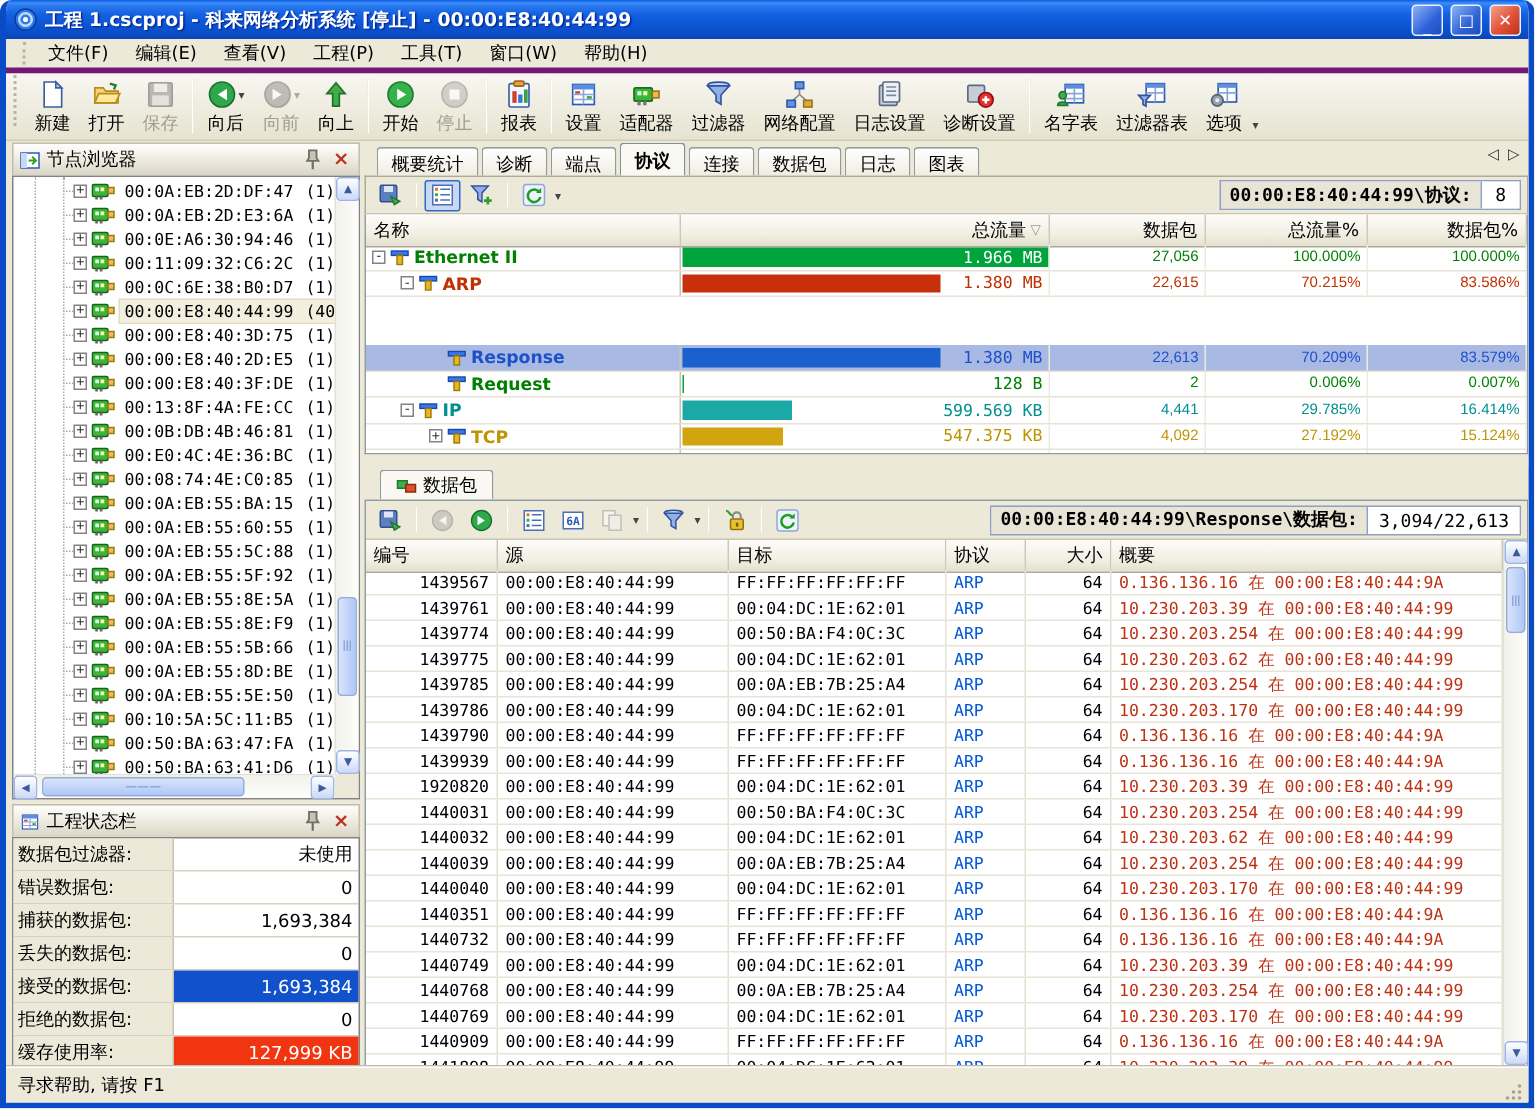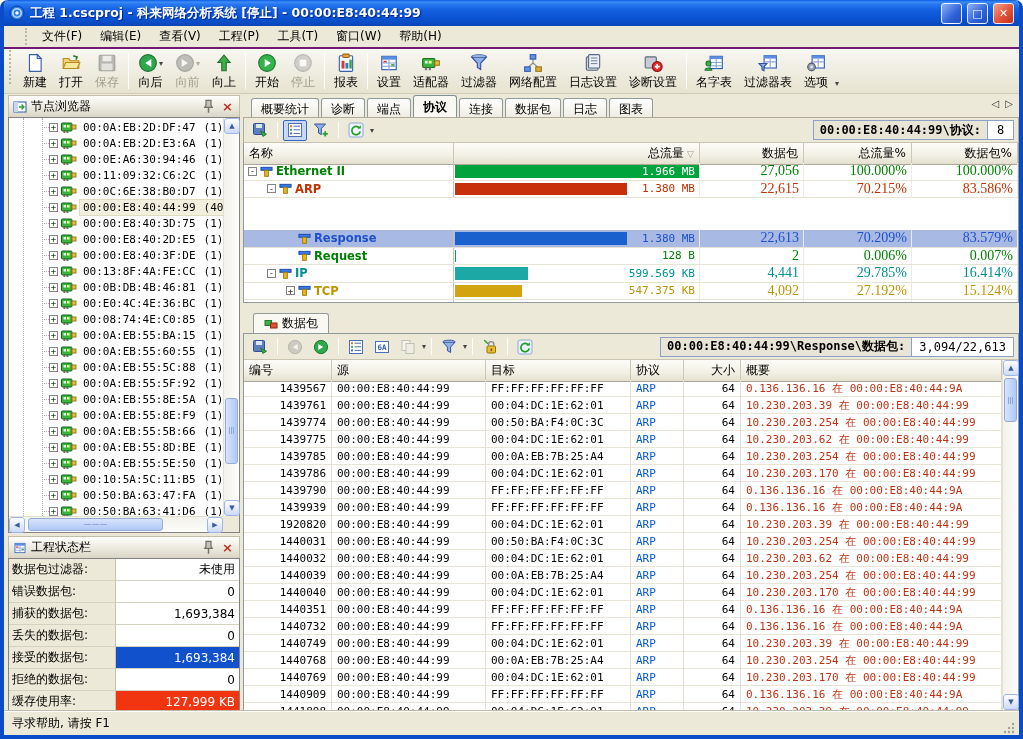--- a/index.html
+++ b/index.html
@@ -15,21 +15,21 @@
     background:linear-gradient(180deg,#0B5BE8 0%,#3D8DF5 8%,#2878F0 16%,#1460E0 38%,#0C54D4 66%,#0A4CC4 88%,#0A44B4 100%);}
   .title-text{color:#fff;font-weight:bold;font-size:12.5px;text-shadow:1px 1px 1px #00258C;white-space:nowrap;flex:1;}
   .win-btn{width:21px;height:21px;border-radius:3px;border:1px solid #EAF2FF;display:flex;align-items:center;justify-content:center;
     color:#fff;font-size:11px;font-weight:bold;line-height:1;}
   .win-btn.min,.win-btn.max{background:linear-gradient(135deg,#8FB2F4,#2E62D8 60%,#1E4EC0);}
   .win-btn.close{background:linear-gradient(135deg,#F4A088,#E25138 55%,#C03018);}
   .win-btn.min span{margin-top:8px;}
   .app-icon{width:16px;height:16px;}
 
   
-  .menubar{height:23px;flex:0 0 23px;display:flex;align-items:center;background:#ECE9D8;border-bottom:2px solid #701a75;padding-left:18px;}
+  .menubar{height:23px;flex:0 0 23px;display:flex;align-items:center;background:#ECE9D8;border-bottom:4px solid #701a75;padding-left:8px;}
   .grip{width:5px;height:80%;border-left:2px dotted #B8B5A2;margin:0 3px;}
   .menu-item{padding:3px 9px;color:#000;}
   .toolbar{height:45px;flex:0 0 45px;display:flex;align-items:stretch;background:linear-gradient(180deg,#F8F7F1,#E6E3D0);padding:1px 2px;border-bottom:1px solid #D0CCB8;}
   .tb-btn{display:flex;flex-direction:column;align-items:center;justify-content:flex-start;padding:2px 6px 1px 6px;gap:0;}
   .tb-icon-row{display:flex;align-items:center;gap:1px;height:22px;}
   .tb-icon-row .icn{width:20px;height:20px;display:inline-block;}
   .tb-icon-row .icn svg{width:100%;height:100%;}
   .tb-label{font-size:12px;color:#000;white-space:nowrap;}
   .tb-btn.disabled .tb-label{color:#A19E8C;}
   .tb-btn.disabled .icn svg{filter:grayscale(1) opacity(.5);}
@@ -117,21 +117,21 @@
   .proto-table{border:1px solid #919B9C;border-top:none;background:#fff;flex:0 0 160px;height:160px;overflow:hidden;}
   .g-hdr{height:20px;}
   .g-hcell{background:linear-gradient(180deg,#FDFCF9 0%,#F2F0E4 60%,#E3E0CE 100%);border-right:1px solid #CCC8B8;border-bottom:1px solid #ACA899;
     padding:2px 5px;display:flex;align-items:center;white-space:nowrap;}
   .g-hcell.r{justify-content:flex-end;}
   .sort-glyph{color:#9A968A;font-size:9px;margin-left:3px;}
   .p-row{height:17.5px;border-bottom:1px solid #E6E2D4;}
   .p-row.sel{background:#A8B9E4;margin-top:32px;}
   .p-cell{border-right:1px solid #EEEBDF;display:flex;align-items:center;padding:0 4px;overflow:hidden;white-space:nowrap;font-size:11.5px;}
   .p-cell.name{border-right:1px solid #C8C4B4;padding-right:2px;}
-  .p-cell.r{justify-content:flex-end;font-family:Liberation Serif, serif;font-size:14px;}
+  .p-cell.r{justify-content:flex-end;font-family:Liberation Sans, sans-serif;font-size:10px;}
   .p-cell.traffic{position:relative;padding:0;}
   .p-bar{position:absolute;left:1px;top:2px;bottom:2px;min-width:1px;}
   .p-val{position:absolute;right:4px;top:0;bottom:0;display:flex;align-items:center;font-family:"DejaVu Sans Mono",monospace;font-size:11px;z-index:2;}
   .proto-icn{width:13px;height:13px;margin-right:3px;flex:0 0 13px;}
   .proto-icn svg{width:100%;height:100%;}
   .p-name{font-size:11.5px;font-weight:bold;}
 
   .splitter{height:8px;flex:0 0 8px;background:#ECE9D8;}
 
   

